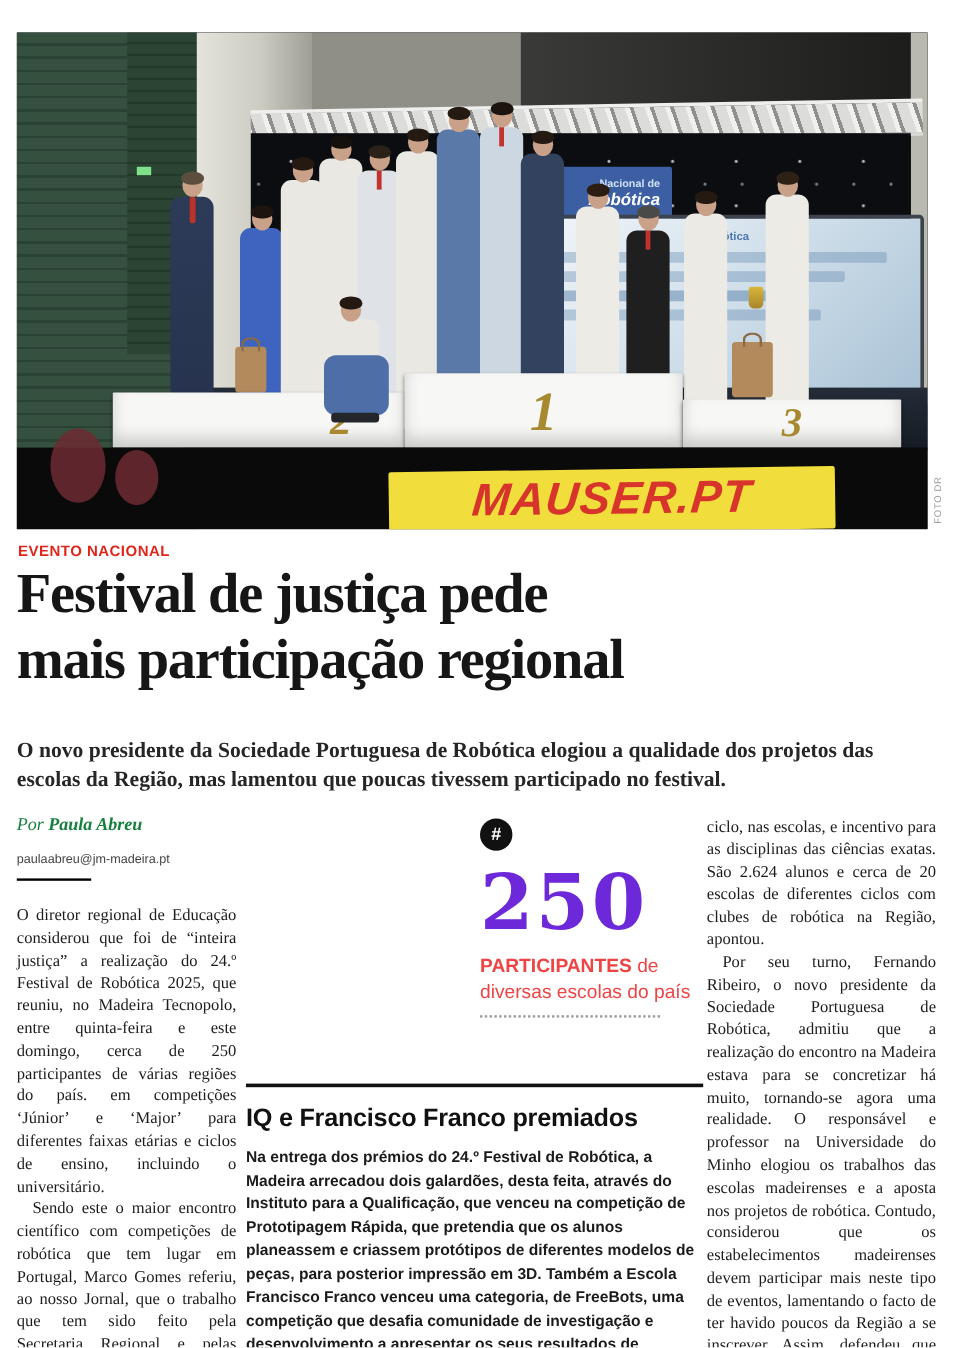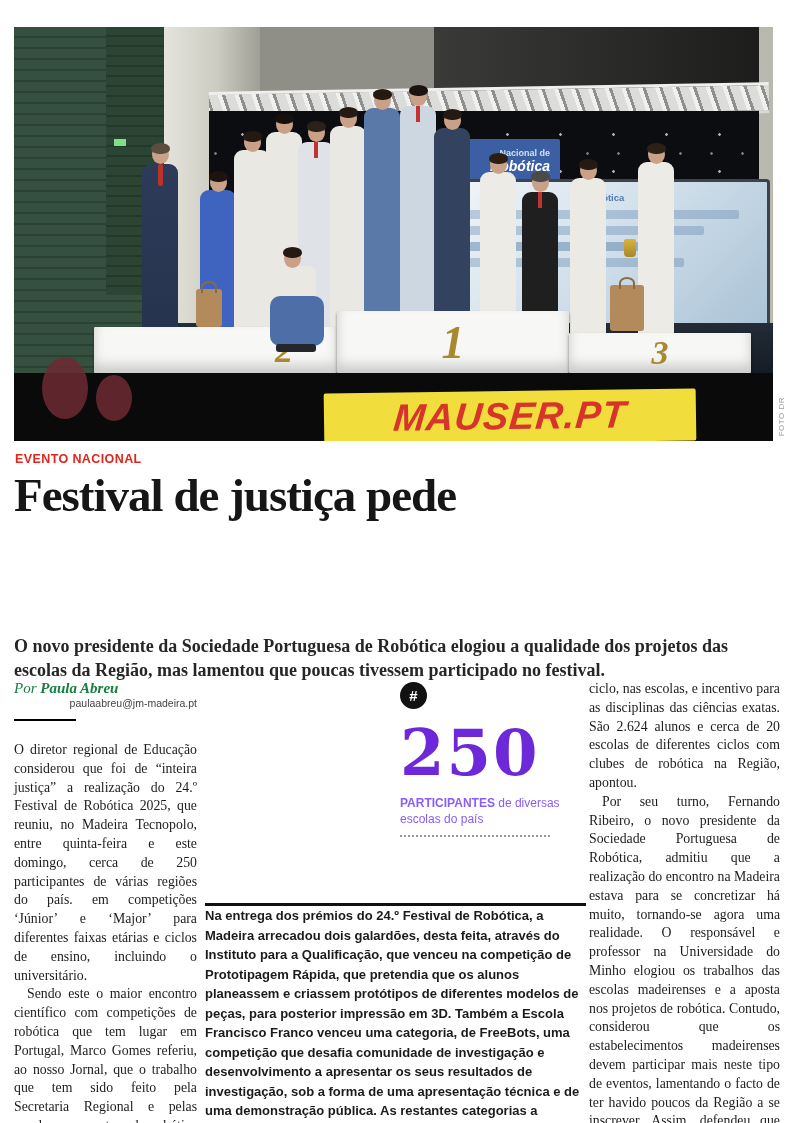--- a/index.html
+++ b/index.html
@@ -77,40 +77,40 @@
   .banner span{display:block;text-align:center;font:italic 900 38px/50px "Liberation Sans",sans-serif;
     color:#d7352c;letter-spacing:1px;transform:skewX(-6deg);}
 
   
   .photo-credit{position:absolute;left:777px;top:397px;z-index:11;writing-mode:vertical-rl;
     transform:rotate(180deg);font:8px "Liberation Sans",sans-serif;color:#9a9a9a;letter-spacing:.5px;}
   .kicker{position:absolute;left:15px;top:452px;font:bold 12.5px "Liberation Sans",sans-serif;
     color:#e0261c;letter-spacing:.4px;}
   .headline{position:absolute;left:14px;top:468px;width:766px;margin:0;
     font:bold 47px/1.17 "Liberation Serif",serif;letter-spacing:-1px;color:#161616;}
-  .standfirst{position:absolute;left:14px;top:635px;width:766px;margin:0;
+  .standfirst{position:absolute;left:14px;top:614px;width:766px;margin:0;
     font:bold 18px/1.33 "Liberation Serif",serif;color:#262626;}
 
   .col{position:absolute;top:680px;}
   .col p{margin:0 0 0 0;font-size:13.8px;line-height:18.8px;text-align:justify;hyphens:auto;color:#1c1c1c;}
   .col p.ind{text-indent:13px;}
   .col1{left:14px;width:183px;}
   .col2{left:207px;width:183px;}
   .col4{left:589px;width:191px;}
   .byline{font:italic 15px "Liberation Serif",serif;color:#15803d;}
   .byline .by-author{font-weight:bold;}
-  .byline-email{margin-top:0;font:10.5px "Liberation Sans",sans-serif;color:#444;text-align:right;}
+  .byline-email{margin-top:13px;font:10.5px "Liberation Sans",sans-serif;color:#444;}
   .byline-rule{margin:10px 0 0;border:none;border-top:2px solid #000;width:62px;}
   .col1 .first-par{margin-top:20px;}
 
   .stat{position:absolute;left:400px;top:682px;width:182px;font-family:"Liberation Sans",sans-serif;}
   .stat-circle{width:27px;height:27px;border-radius:50%;background:#111;color:#fff;text-align:center;
     font:bold 15px/27px "Liberation Sans",sans-serif;}
   .stat-value{margin-top:12px;font:bold 64px/1 "DejaVu Serif",serif;letter-spacing:2px;color:#6d28d9;}
-  .stat-caption{margin:10px 0 0;font-size:12px;line-height:1.35;color:#8b5cf6;}
+  .stat-caption{margin:10px 0 0;font-size:16px;line-height:1.35;color:#ef4444;}
   .stat-caption strong{font-weight:bold;}
   .stat-rule{margin-top:8px;width:150px;border-top:2px dotted #999;}
 
   .box{position:absolute;left:205px;top:903px;width:381px;border-top:3px solid #111;
     font-family:"Liberation Sans",sans-serif;}
   .box h2{margin:14px 0 10px;font:bold 21px "Liberation Sans",sans-serif;letter-spacing:-.2px;color:#111;}
   .box p{margin:0;font:bold 13px/1.5 "Liberation Sans",sans-serif;color:#1b1b1b;}
 </style>
 </head>
 <body>
@@ -224,21 +224,21 @@
     <div class="blob blob2"></div>
 
     <div class="banner">
       <span>MAUSER.PT</span>
     </div>
   </figure>
 
   <div class="photo-credit">FOTO DR</div>
 
   <div class="kicker">EVENTO NACIONAL</div>
-  <h1 class="headline"><span>Festival de justiça pede</span><br></h1>
+  <h1 class="headline"><span>Festival de justiça pede</span><br><span>mais participação regional</span></h1>
   <p class="standfirst">O novo presidente da Sociedade Portuguesa de Robótica elogiou a qualidade dos projetos das escolas da Região, mas lamentou que poucas tivessem participado no festival.</p>
 
   <div class="col col1">
     <div class="byline"><span class="by-prefix">Por </span><span class="by-author">Paula Abreu</span></div>
     <div class="byline-email">paulaabreu@jm-madeira.pt</div>
     <hr class="byline-rule">
     <p class="first-par">O diretor regional de Educação considerou que foi de “inteira justiça” a realização do 24.º Festival de Robótica 2025, que reuniu, no Madeira Tecnopolo, entre quinta-feira e este domingo, cerca de 250 participantes de várias regiões do país. em competições ‘Júnior’ e ‘Major’ para diferentes faixas etárias e ciclos de ensino, incluindo o universitário.</p>
     <p class="ind">Sendo este o maior encontro científico com competições de robótica que tem lugar em Portugal, Marco Gomes referiu, ao nosso Jornal, que o trabalho que tem sido feito pela Secretaria Regional e pelas escolas na aposta pela robótica junto dos alunos tem sido crescente e cada vez mais aceite pelos discentes.</p>
 
   </div>
@@ -252,16 +252,17 @@
     <p class="stat-caption"><strong>PARTICIPANTES</strong><span> de diversas escolas do país</span></p>
     <div class="stat-rule"></div>
   </div>
 
   <div class="col col4">
     <p>ciclo, nas escolas, e incentivo para as disciplinas das ciências exatas. São 2.624 alunos e cerca de 20 escolas de diferentes ciclos com clubes de robótica na Região, apontou.</p>
     <p class="ind">Por seu turno, Fernando Ribeiro, o novo presidente da Sociedade Portuguesa de Robótica, admitiu que a realização do encontro na Madeira estava para se concretizar há muito, tornando-se agora uma realidade. O responsável e professor na Universidade do Minho elogiou os trabalhos das escolas madeirenses e a aposta nos projetos de robótica. Contudo, considerou que os estabelecimentos madeirenses devem participar mais neste tipo de eventos, lamentando o facto de ter havido poucos da Região a se inscrever. Assim, defendeu que “as restantes escolas devem se sentir motivadas em participar, porque têm qualidade, pelo que se viu no evento”, afirmou, dando o exemplo do projeto de um robot futebolista criado pela Escola Francisco Franco, e do equipamento desenvolvido pelo IQ.</p>
   </div>
 
   <section class="box">
+    <h2>IQ e Francisco Franco premiados</h2>
     <p>Na entrega dos prémios do 24.º Festival de Robótica, a Madeira arrecadou dois galardões, desta feita, através do Instituto para a Qualificação, que venceu na competição de Prototipagem Rápida, que pretendia que os alunos planeassem e criassem protótipos de diferentes modelos de peças, para posterior impressão em 3D. Também a Escola Francisco Franco venceu uma categoria, de FreeBots, uma competição que desafia comunidade de investigação e desenvolvimento a apresentar os seus resultados de investigação, sob a forma de uma apresentação técnica e de uma demonstração pública. As restantes categorias a concurso premiaram estabelecimentos de ensino do continente.</p>
   </section>
 
 </div>
 
 </body></html>

